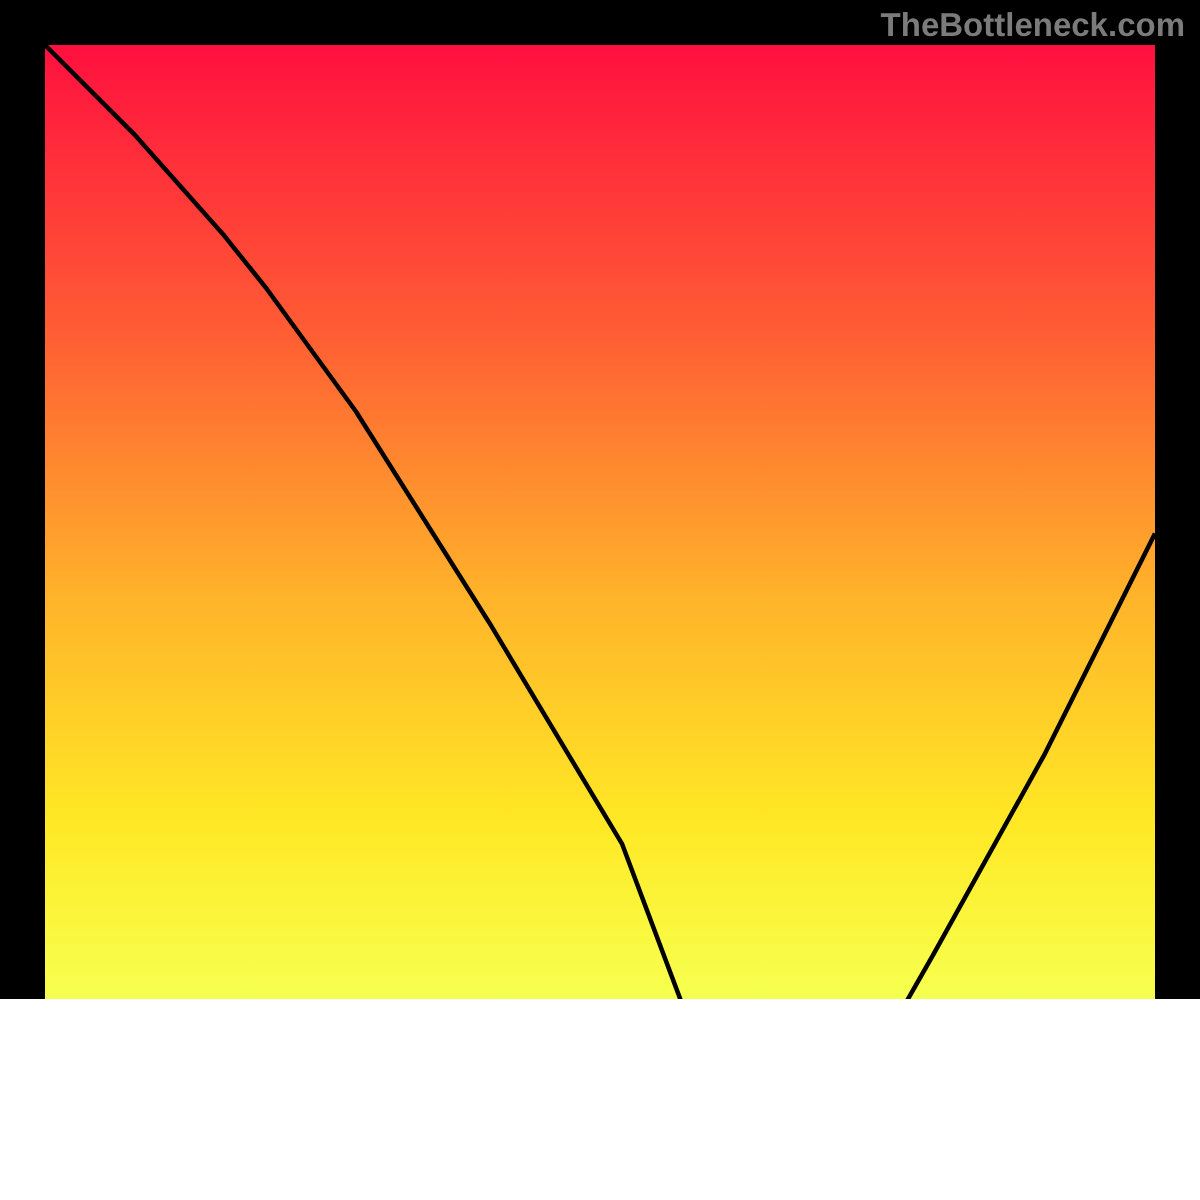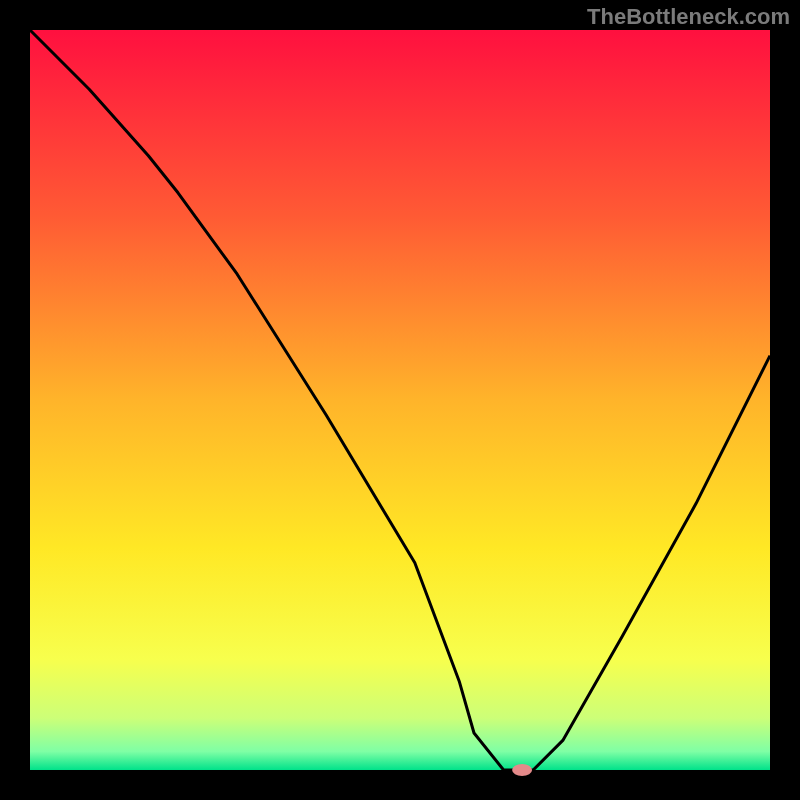--- a/index.html
+++ b/index.html
@@ -3,21 +3,21 @@
 <meta charset="utf-8">
 <style>
   body {
     margin: 0;
     padding: 0;
     background: #fff;
     font-family: Arial, Helvetica, sans-serif;
   }
   .chart-wrapper {
     width: 800px;
-    height: 800px;
+    height: 666px;
     position: relative;
   }
   .watermark {
     position: absolute;
     top: 4px;
     right: 10px;
     font-size: 22px;
     font-weight: bold;
     color: #7b7b7b;
     z-index: 10;

